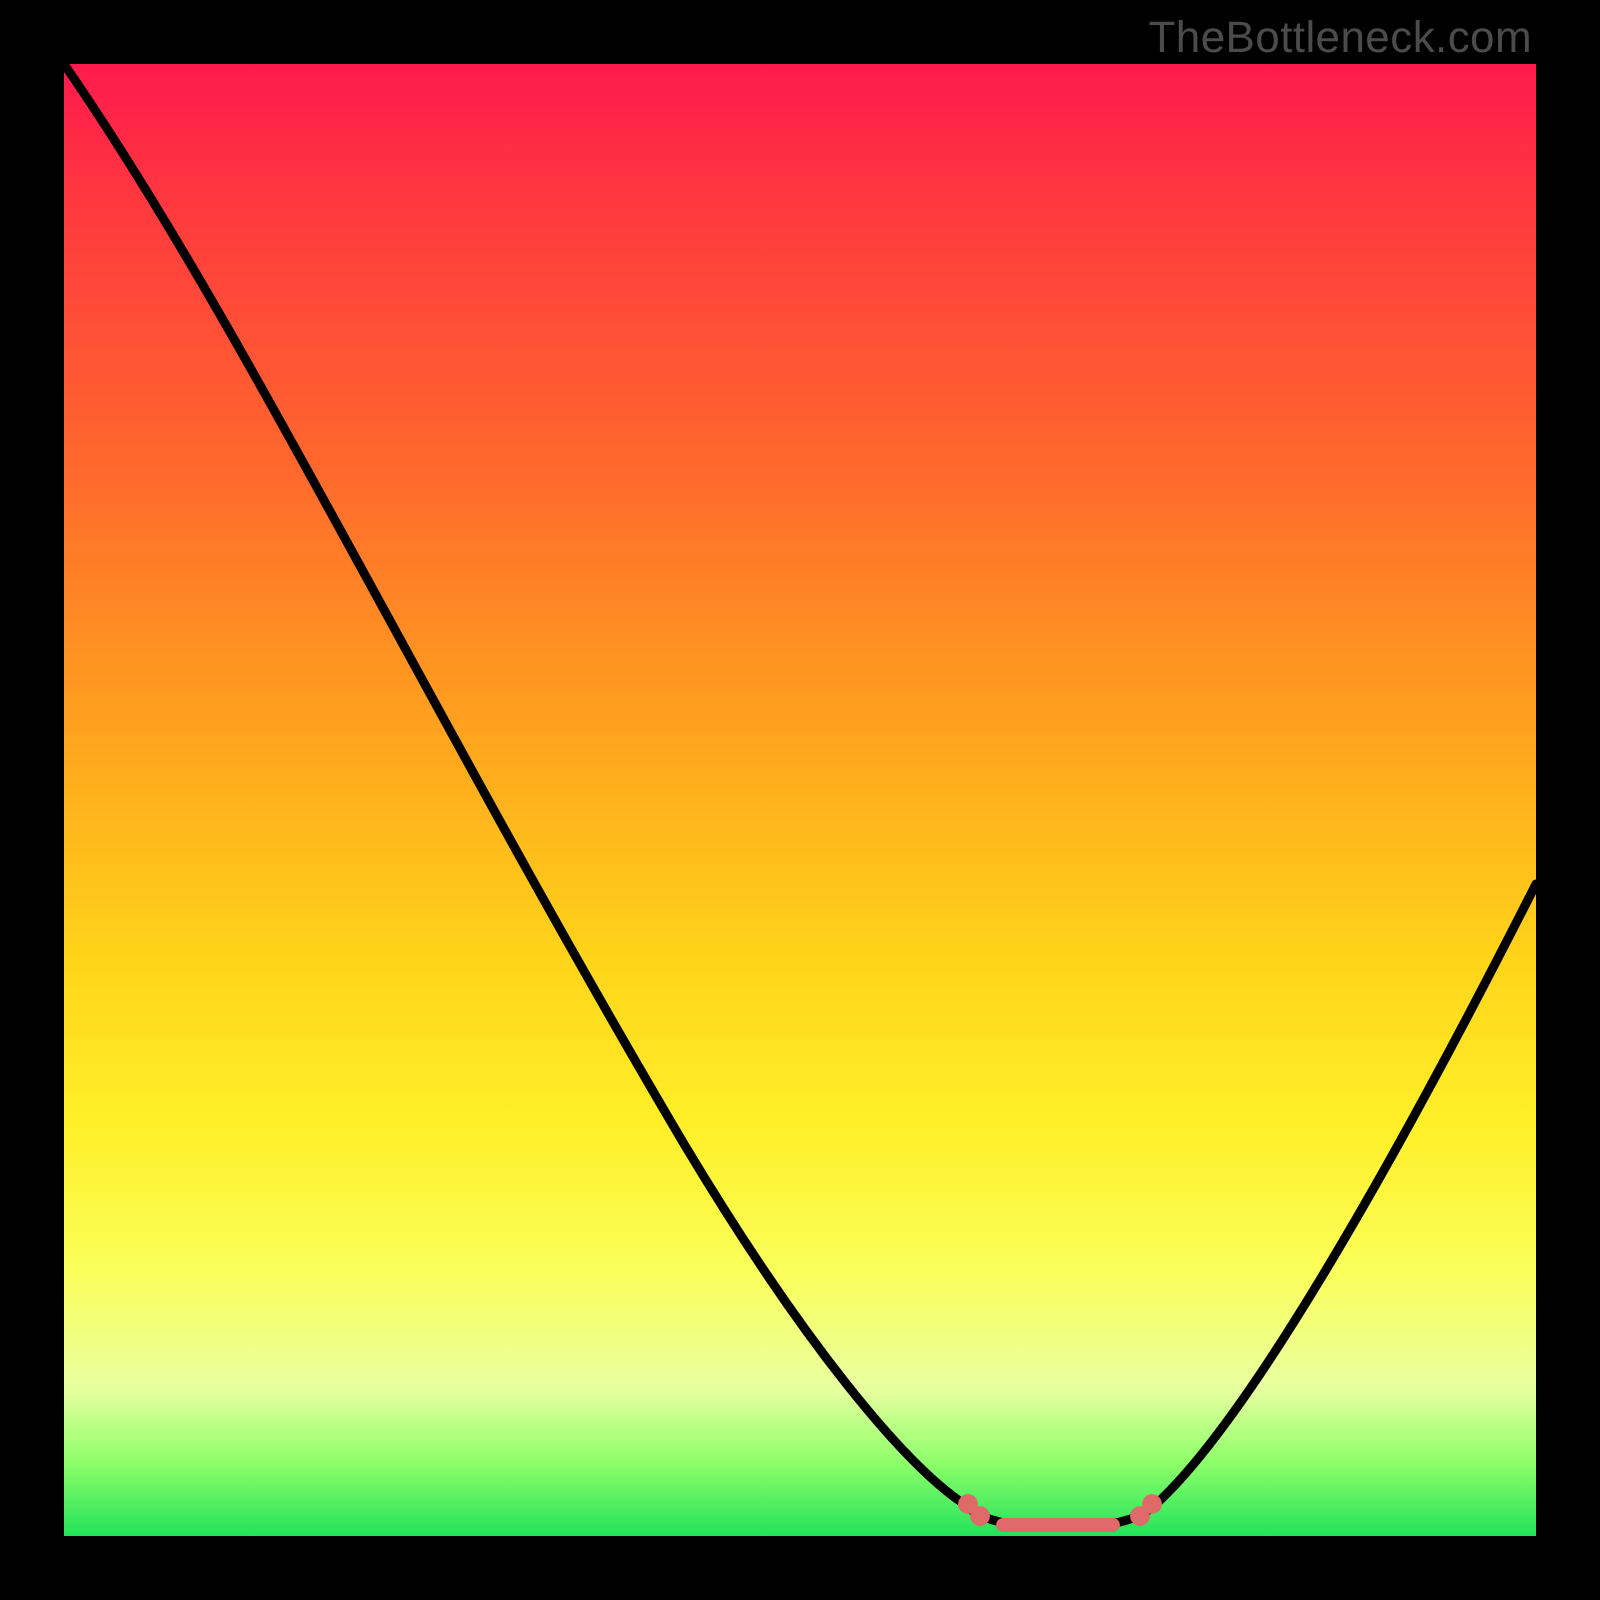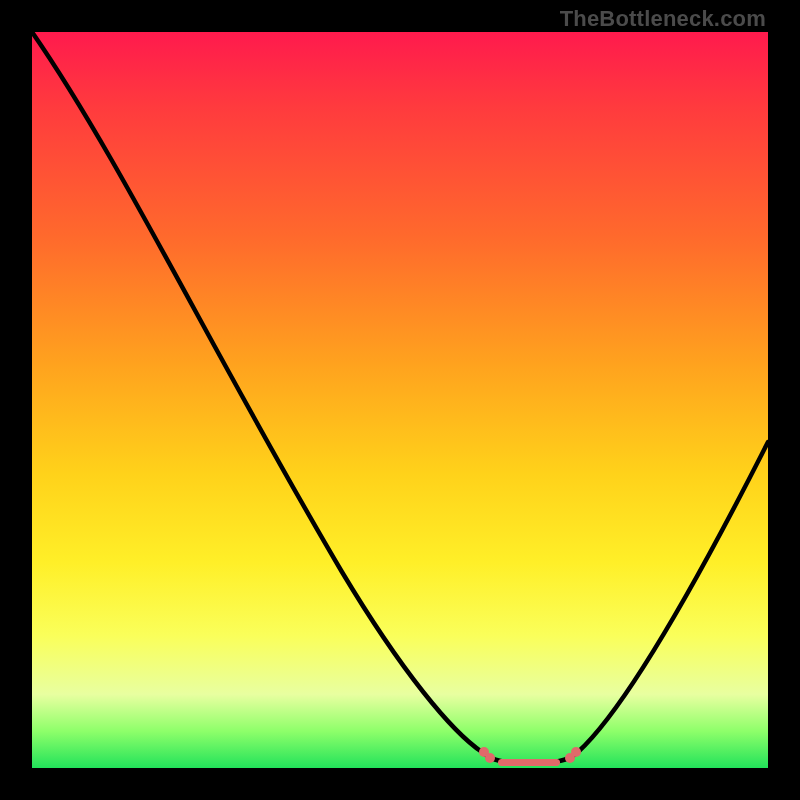--- a/index.html
+++ b/index.html
@@ -37,21 +37,21 @@
       #8eff6a 95%,
       #22e25a 100%
     );
   }
   .watermark {
     position: absolute;
     top: 6px;
     right: 34px;
     color: #4b4b4b;
     font-size: 22px;
-    font-weight: 700;
+    font-weight: 400;
     letter-spacing: 0.2px;
     user-select: none;
   }
   svg.overlay {
     position: absolute;
     left: 0;
     top: 0;
     width: 736px;
     height: 736px;
     overflow: visible;

